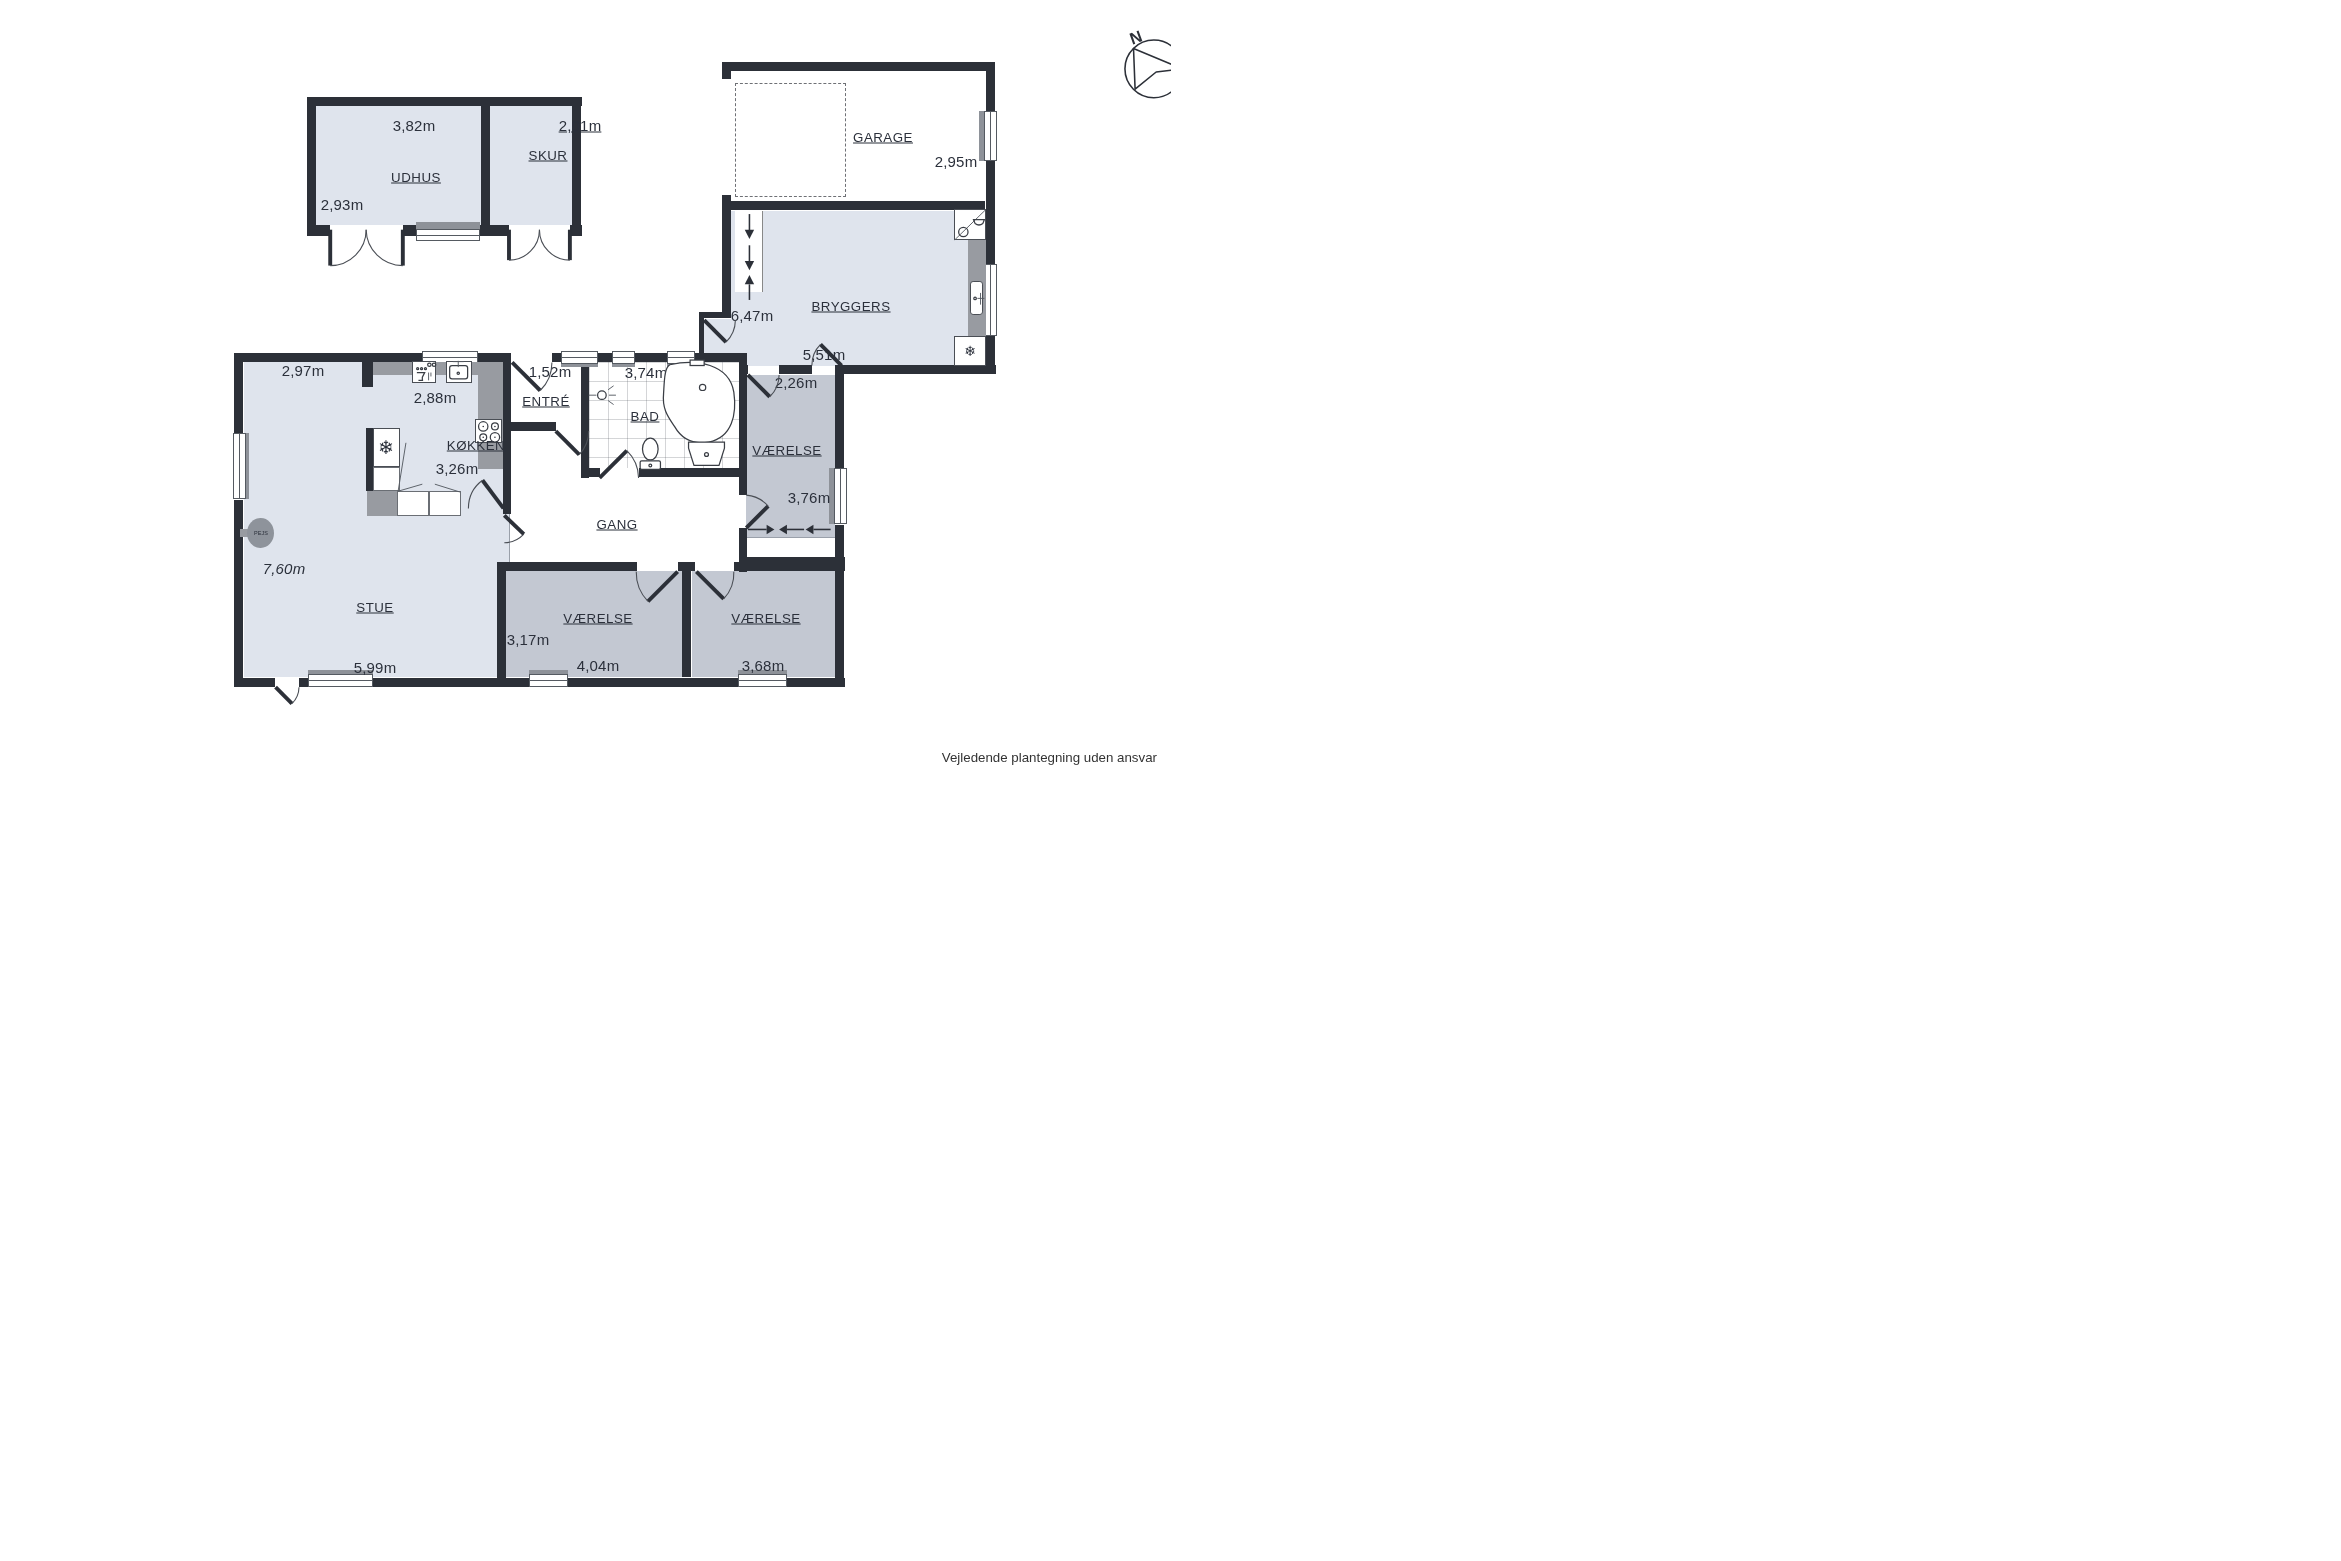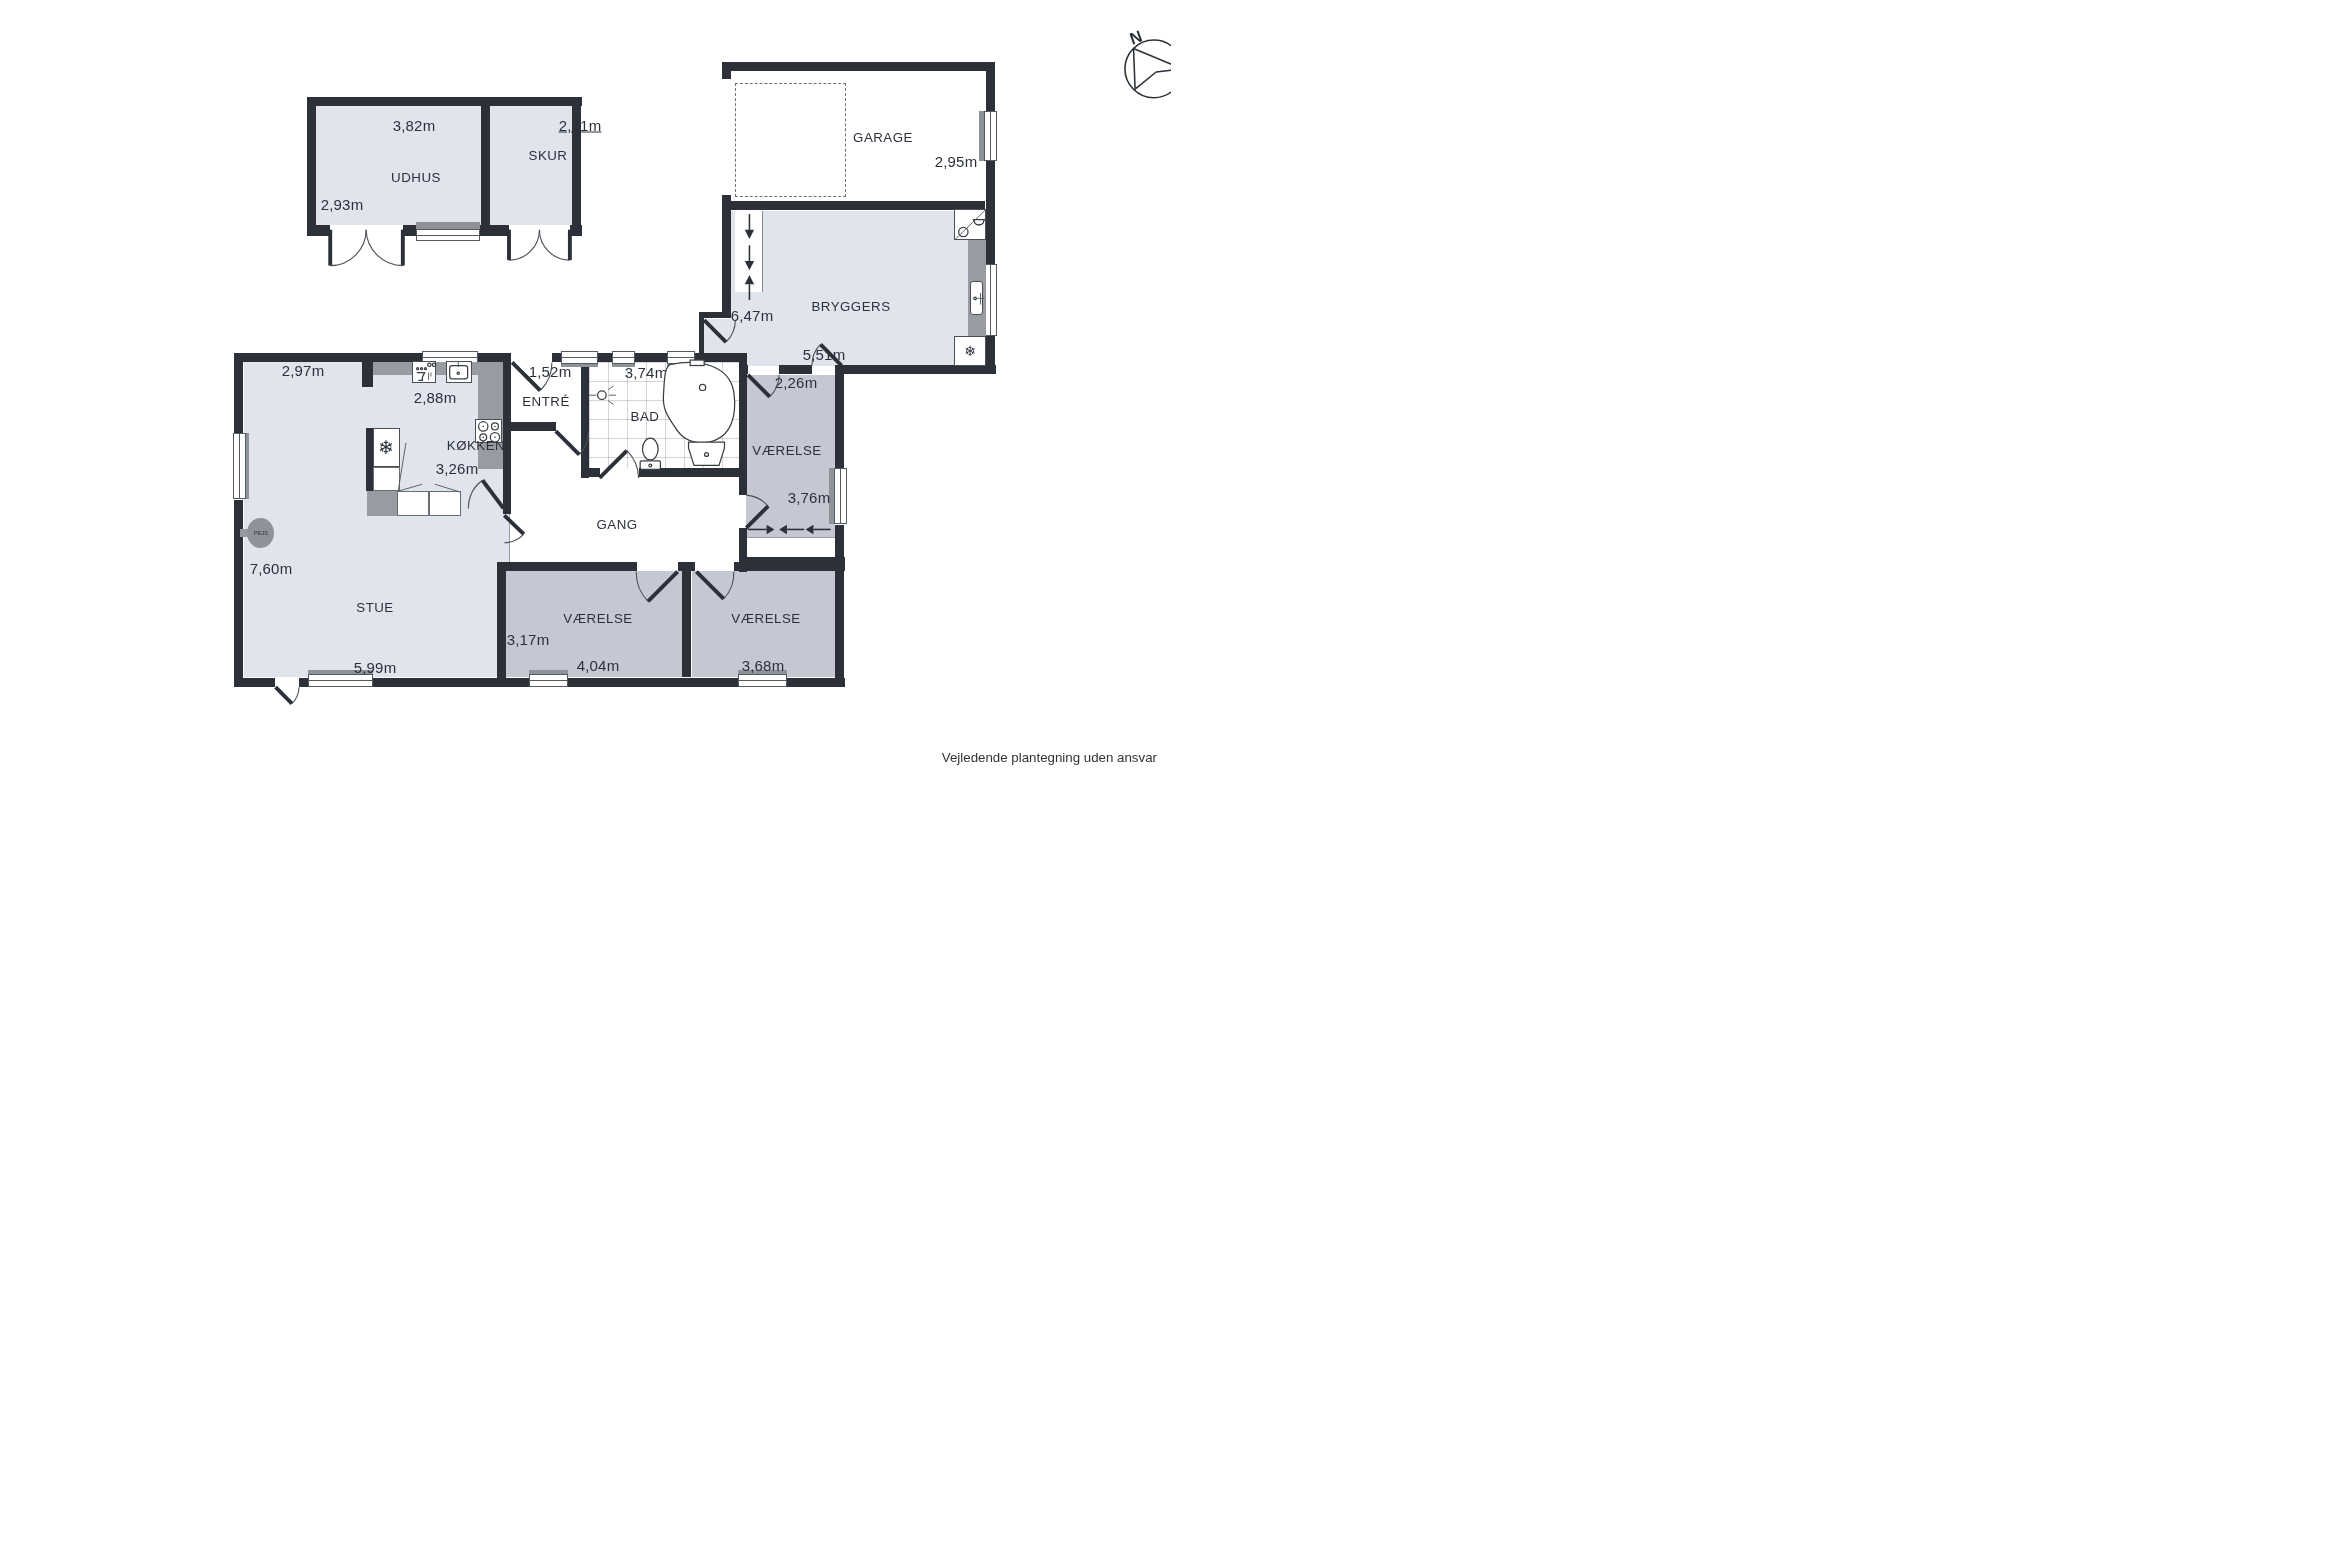--- a/index.html
+++ b/index.html
@@ -17,21 +17,21 @@
   .counter{position:absolute;background:#989ba1;}
   .appliance{position:absolute;background:#ffffff;border:1.2px solid #4a4e55;box-sizing:border-box;}
   .cab{position:absolute;background:#ffffff;border:0.8px solid #6a6e74;box-sizing:border-box;}
   .win-h{position:absolute;background:#ffffff;border:0.8px solid #555a61;box-sizing:border-box;}
   .win-h::after{content:'';position:absolute;left:0;right:0;top:50%;border-top:0.8px solid #555a61;}
   .win-v{position:absolute;background:#ffffff;border:0.8px solid #555a61;box-sizing:border-box;}
   .win-v::after{content:'';position:absolute;top:0;bottom:0;left:50%;border-left:0.8px solid #555a61;}
   .sill{position:absolute;background:#8e9299;}
   .dashed{position:absolute;border:1.6px dashed #6e7075;box-sizing:border-box;}
   .lbl{position:absolute;transform:translate(-50%,-50%);white-space:nowrap;color:#2b303b;}
-  .room{font-size:13.3px;letter-spacing:0.5px;}
+  .room{font-size:13.3px;letter-spacing:0.5px;text-decoration:underline;}
   .dim{font-size:15px;letter-spacing:0.2px;}
   .tiny{font-size:5.5px;letter-spacing:0;}
   .thin{position:absolute;background:#9aa0aa;}
   .snow{font-size:19px;color:#2b303b;}
   .snow-s{font-size:14px;color:#2b303b;}
   #overlay{position:absolute;left:0;top:0;pointer-events:none;}
   .leaf{stroke:#2c3038;stroke-width:5;stroke-linecap:butt;}
   .arc{stroke:#4a4e55;stroke-width:1.4;fill:none;}
   .fix{stroke:#3a3e45;stroke-width:1.6;fill:#ffffff;}
   .fixl{stroke:#3a3e45;stroke-width:1.6;fill:none;}
@@ -179,21 +179,21 @@
     <div class="lbl room" style="left:438px;top:445px;margin-left:38px;">KØKKEN</div>
     <div class="lbl dim" style="left:457px;top:468px;">3,26m</div>
     <div class="lbl dim" style="left:550px;top:371px;">1,52m</div>
     <div class="lbl room" style="left:546px;top:401px;">ENTRÉ</div>
     <div class="lbl dim" style="left:646px;top:372px;">3,74m</div>
     <div class="lbl room" style="left:645px;top:416px;">BAD</div>
     <div class="lbl room" style="left:617px;top:524px;">GANG</div>
     <div class="lbl dim" style="left:796px;top:382px;">2,26m</div>
     <div class="lbl room" style="left:787px;top:450px;">VÆRELSE</div>
     <div class="lbl dim" style="left:809px;top:497px;">3,76m</div>
-    <div class="lbl dim" style="left:271px;top:568px;">7,60m</div>
+    <div class="lbl dim" style="left:284px;top:568px;font-style:italic;">7,60m</div>
     <div class="lbl room" style="left:375px;top:607px;">STUE</div>
     <div class="lbl dim" style="left:375px;top:667px;">5,99m</div>
     <div class="lbl dim" style="left:528px;top:639px;">3,17m</div>
     <div class="lbl room" style="left:598px;top:618px;">VÆRELSE</div>
     <div class="lbl dim" style="left:598px;top:665px;">4,04m</div>
     <div class="lbl room" style="left:766px;top:618px;">VÆRELSE</div>
     <div class="lbl dim" style="left:763px;top:665px;">3,68m</div>
   </div>
 
   <svg id="overlay" width="1171" height="781" viewBox="0 0 1500 1000">

